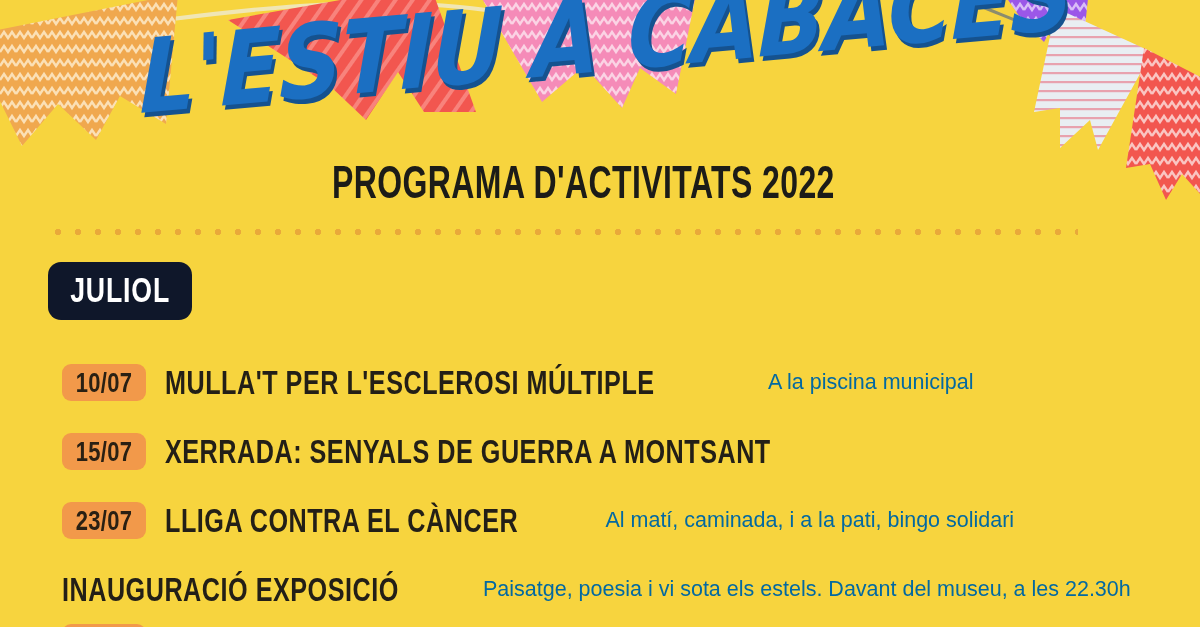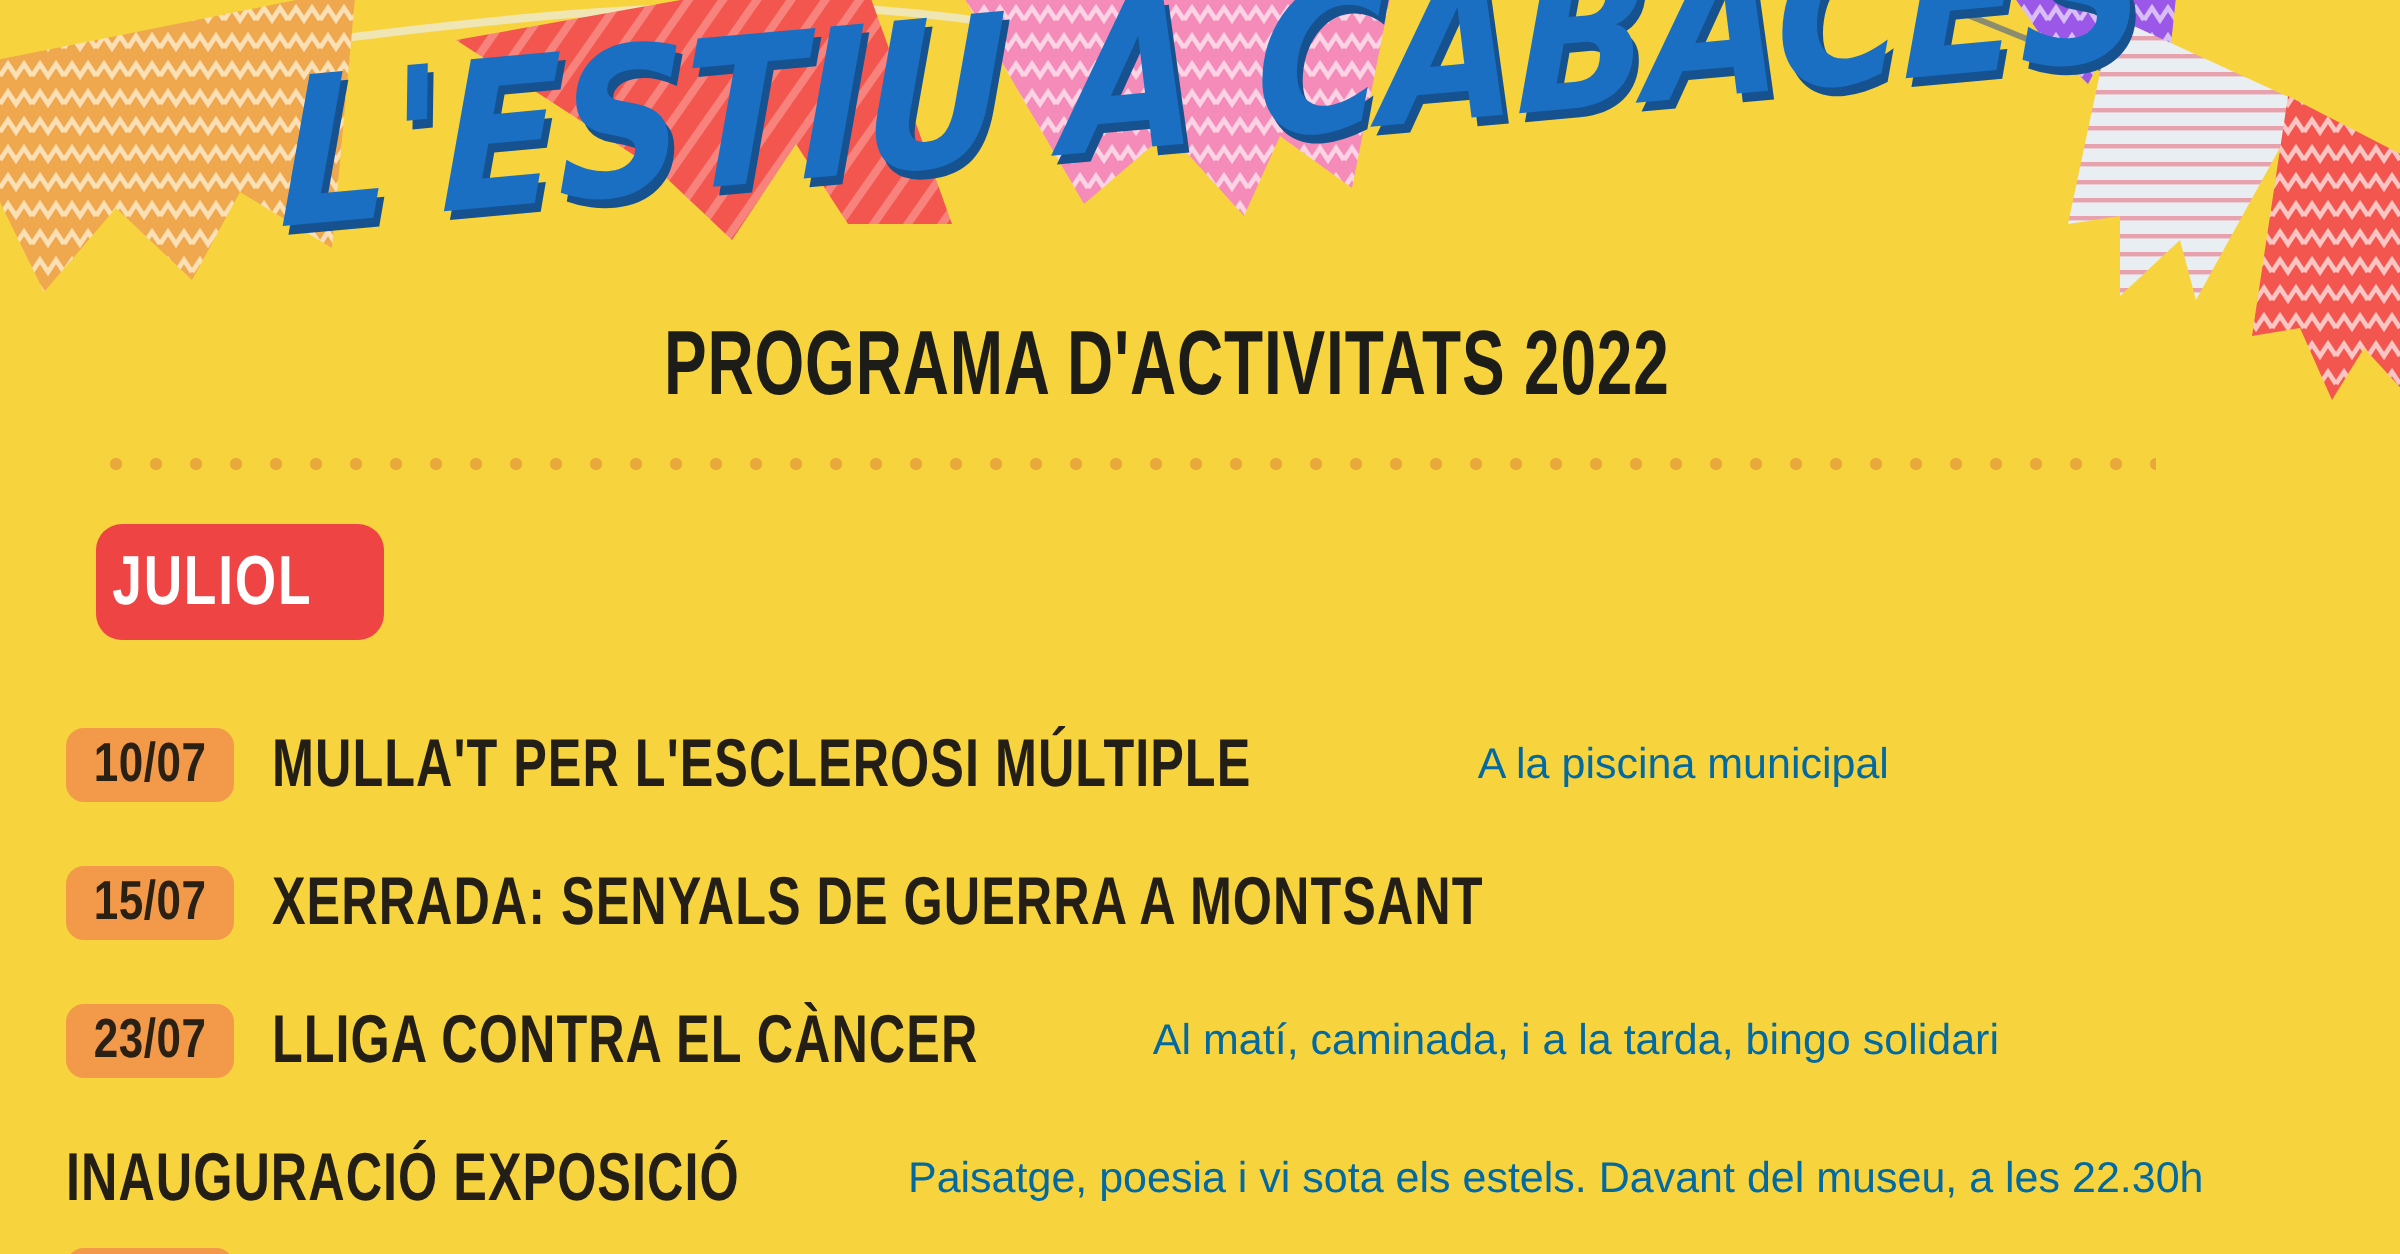--- a/index.html
+++ b/index.html
@@ -51,39 +51,39 @@
     background-image:radial-gradient(circle, #e9a93a 2.9px, rgba(233,169,58,0) 3.2px);
     background-size:20px 8px;
     background-repeat:repeat-x;
     background-position:left center;
   }
 
   
   .month-badge {
     position:absolute; left:48px; top:262px;
     width:144px; height:58px;
-    background:#ef4444;
+    background:#0f172a;
     border-radius:13px;
-    display:flex; align-items:center; justify-content:flex-start;
+    display:flex; align-items:center; justify-content:center;
   }
   .month-badge span {
     font-family:"Liberation Sans Narrow","Liberation Sans", sans-serif;
     font-size:31px; font-weight:bold; color:#ffffff;
     letter-spacing:1px;
     transform:scaleX(0.86) scaleY(1.12);
   }
 
   
   .events { position:absolute; left:0; top:348px; width:1200px; }
   .event-row {
     position:relative;
     height:69px;
     display:flex;
     align-items:center;
-    padding-left:33px;
+    padding-left:62px;
   }
   .date-badge {
     flex:0 0 auto;
     min-width:84px;
     height:37px;
     background:#F2994A;
     border-radius:9px;
     display:flex; align-items:center; justify-content:center;
     margin-right:19px;
   }
@@ -198,21 +198,21 @@
     <div class="event-title">XERRADA: SENYALS DE GUERRA A MONTSANT</div>
     <span class="spacer"></span>
   </div>
 
   <div class="event-row">
     <div class="date-badge">
       <span>23/07</span>
     </div>
     <div class="event-title">LLIGA CONTRA EL CÀNCER</div>
     <span class="spacer"></span>
-    <div class="event-desc">Al matí, caminada, i a la tarda, bingo solidari</div>
+    <div class="event-desc">Al matí, caminada, i a la pati, bingo solidari</div>
   </div>
 
   <div class="event-row">
     <div class="event-title">INAUGURACIÓ EXPOSICIÓ</div>
     <span class="spacer"></span>
     <div class="event-desc">Paisatge, poesia i vi sota els estels. Davant del museu, a les 22.30h</div>
   </div>
 
   <div class="event-row clipped">
     <div class="date-badge">

